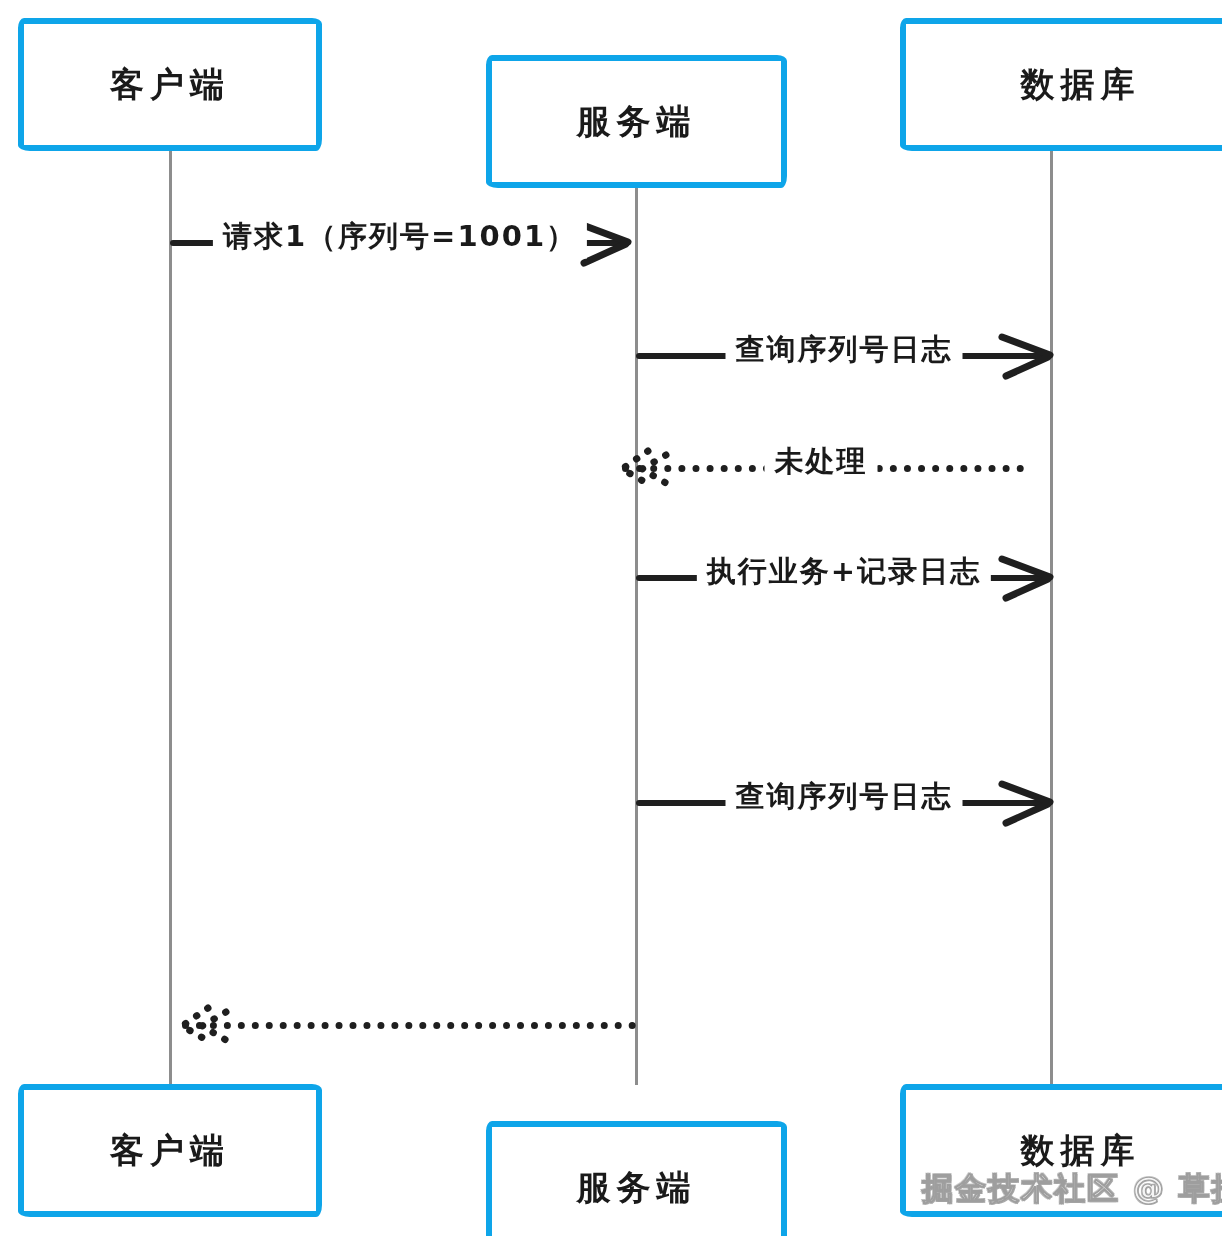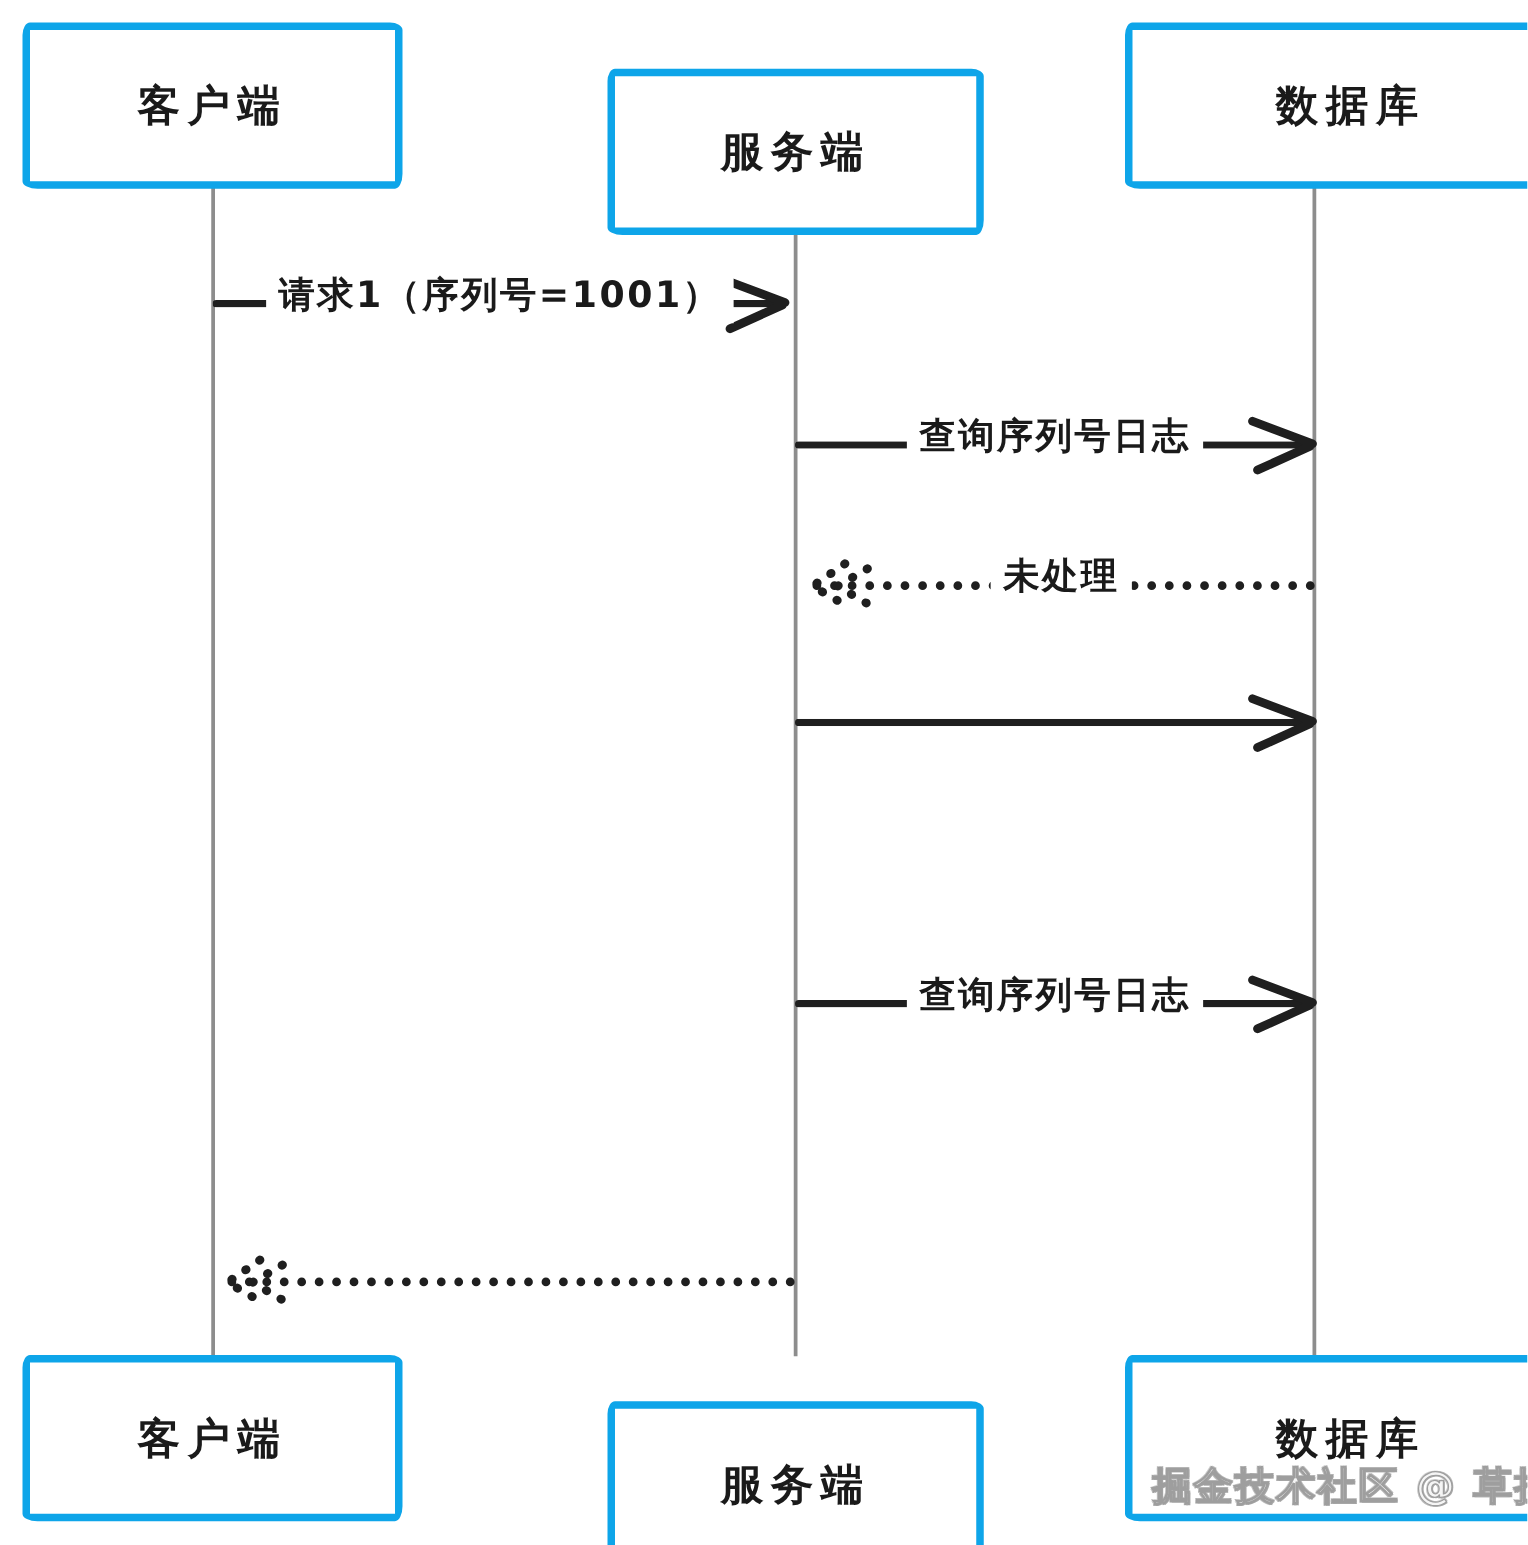--- a/index.html
+++ b/index.html
@@ -91,21 +91,21 @@
     padding: 2px 10px;
     font-size: 29px;
     font-weight: bold;
     color: #1a1a1a;
     white-space: nowrap;
     letter-spacing: 2px;
   }
   
   #msg-0 { top: 215px; left: 170px; width: 460px; }
   #msg-1 { top: 328px; left: 636px; width: 416px; }
-  #msg-2 { top: 440px; left: 646px; width: 406px; }
+  #msg-2 { top: 440px; left: 618px; width: 406px; }
   #msg-3 { top: 550px; left: 636px; width: 416px; }
   #msg-4 { top: 664px; left: 170px; width: 460px; }
   #msg-5 { top: 775px; left: 636px; width: 416px; }
   #msg-6 { top: 886px; left: 646px; width: 406px; }
   #msg-7 { top: 997px; left: 178px; width: 458px; }
 
   
   .watermark {
     position: absolute;
     left: 922px;
@@ -166,20 +166,21 @@
       <path d="M52 14 L28 28 L52 42" fill="none" stroke="#1f1f1f" stroke-width="7" stroke-linecap="round" stroke-dasharray="0.5 13"></path>
     </svg>
     <span class="label">未处理</span>
   </div>
 
   <div class="msg" id="msg-3">
     <div class="line-solid"></div>
     <svg class="head head-right" viewBox="0 0 62 54">
       <path d="M6 8 L54 26 M52 28 L10 47" fill="none" stroke="#1f1f1f" stroke-width="7" stroke-linecap="round"></path>
     </svg>
+    <span class="label">执行业务+记录日志</span>
   </div>
 
 
   <div class="msg" id="msg-5">
     <div class="line-solid"></div>
     <svg class="head head-right" viewBox="0 0 62 54">
       <path d="M6 8 L54 26 M52 28 L10 47" fill="none" stroke="#1f1f1f" stroke-width="7" stroke-linecap="round"></path>
     </svg>
     <span class="label">查询序列号日志</span>
   </div>

